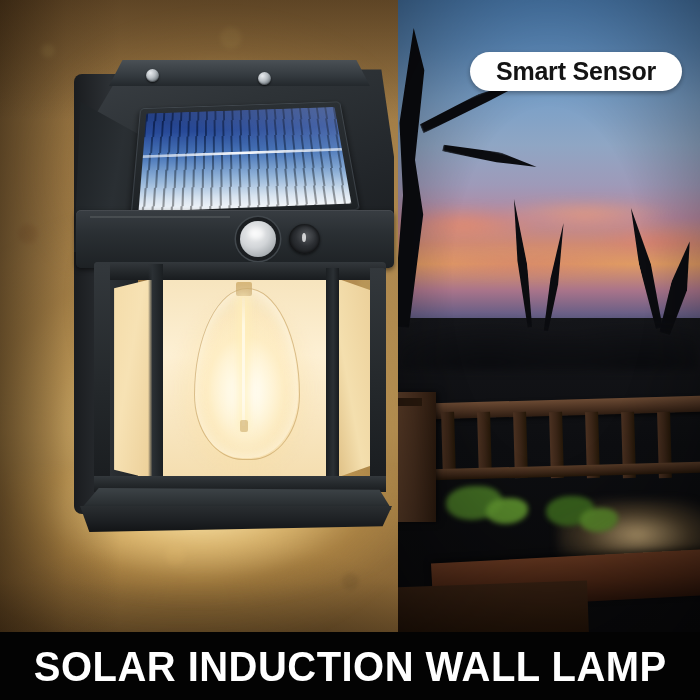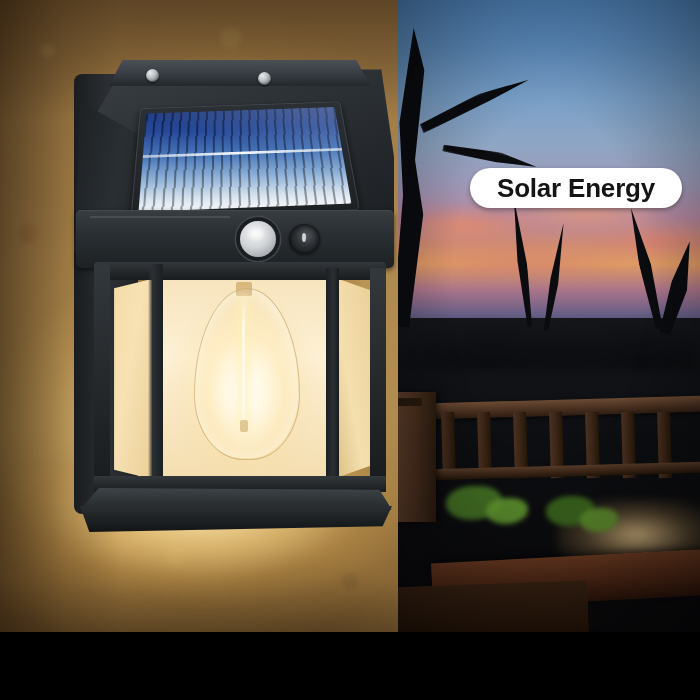--- a/index.html
+++ b/index.html
@@ -510,20 +510,23 @@
     <div class="baluster" style="left:260px"></div>
     <div class="rail-bot"></div>
     <div class="post-left"></div>
 
     <div class="deck-plank"></div>
     <div class="deck-plank2"></div>
 
     <div class="right-vignette"></div>
 
     <div id="badges">
-      <div class="badge badge-3">
-        <span>Solar Energy</span>
+      <div class="badge badge-1">
+        <span>Smart Sensor</span>
       </div>
     </div>
   </div>
 
+  <div id="banner">
+    <div id="banner-title">SOLAR INDUCTION WALL LAMP</div>
+  </div>
 
 </div>
 
 </body></html>

